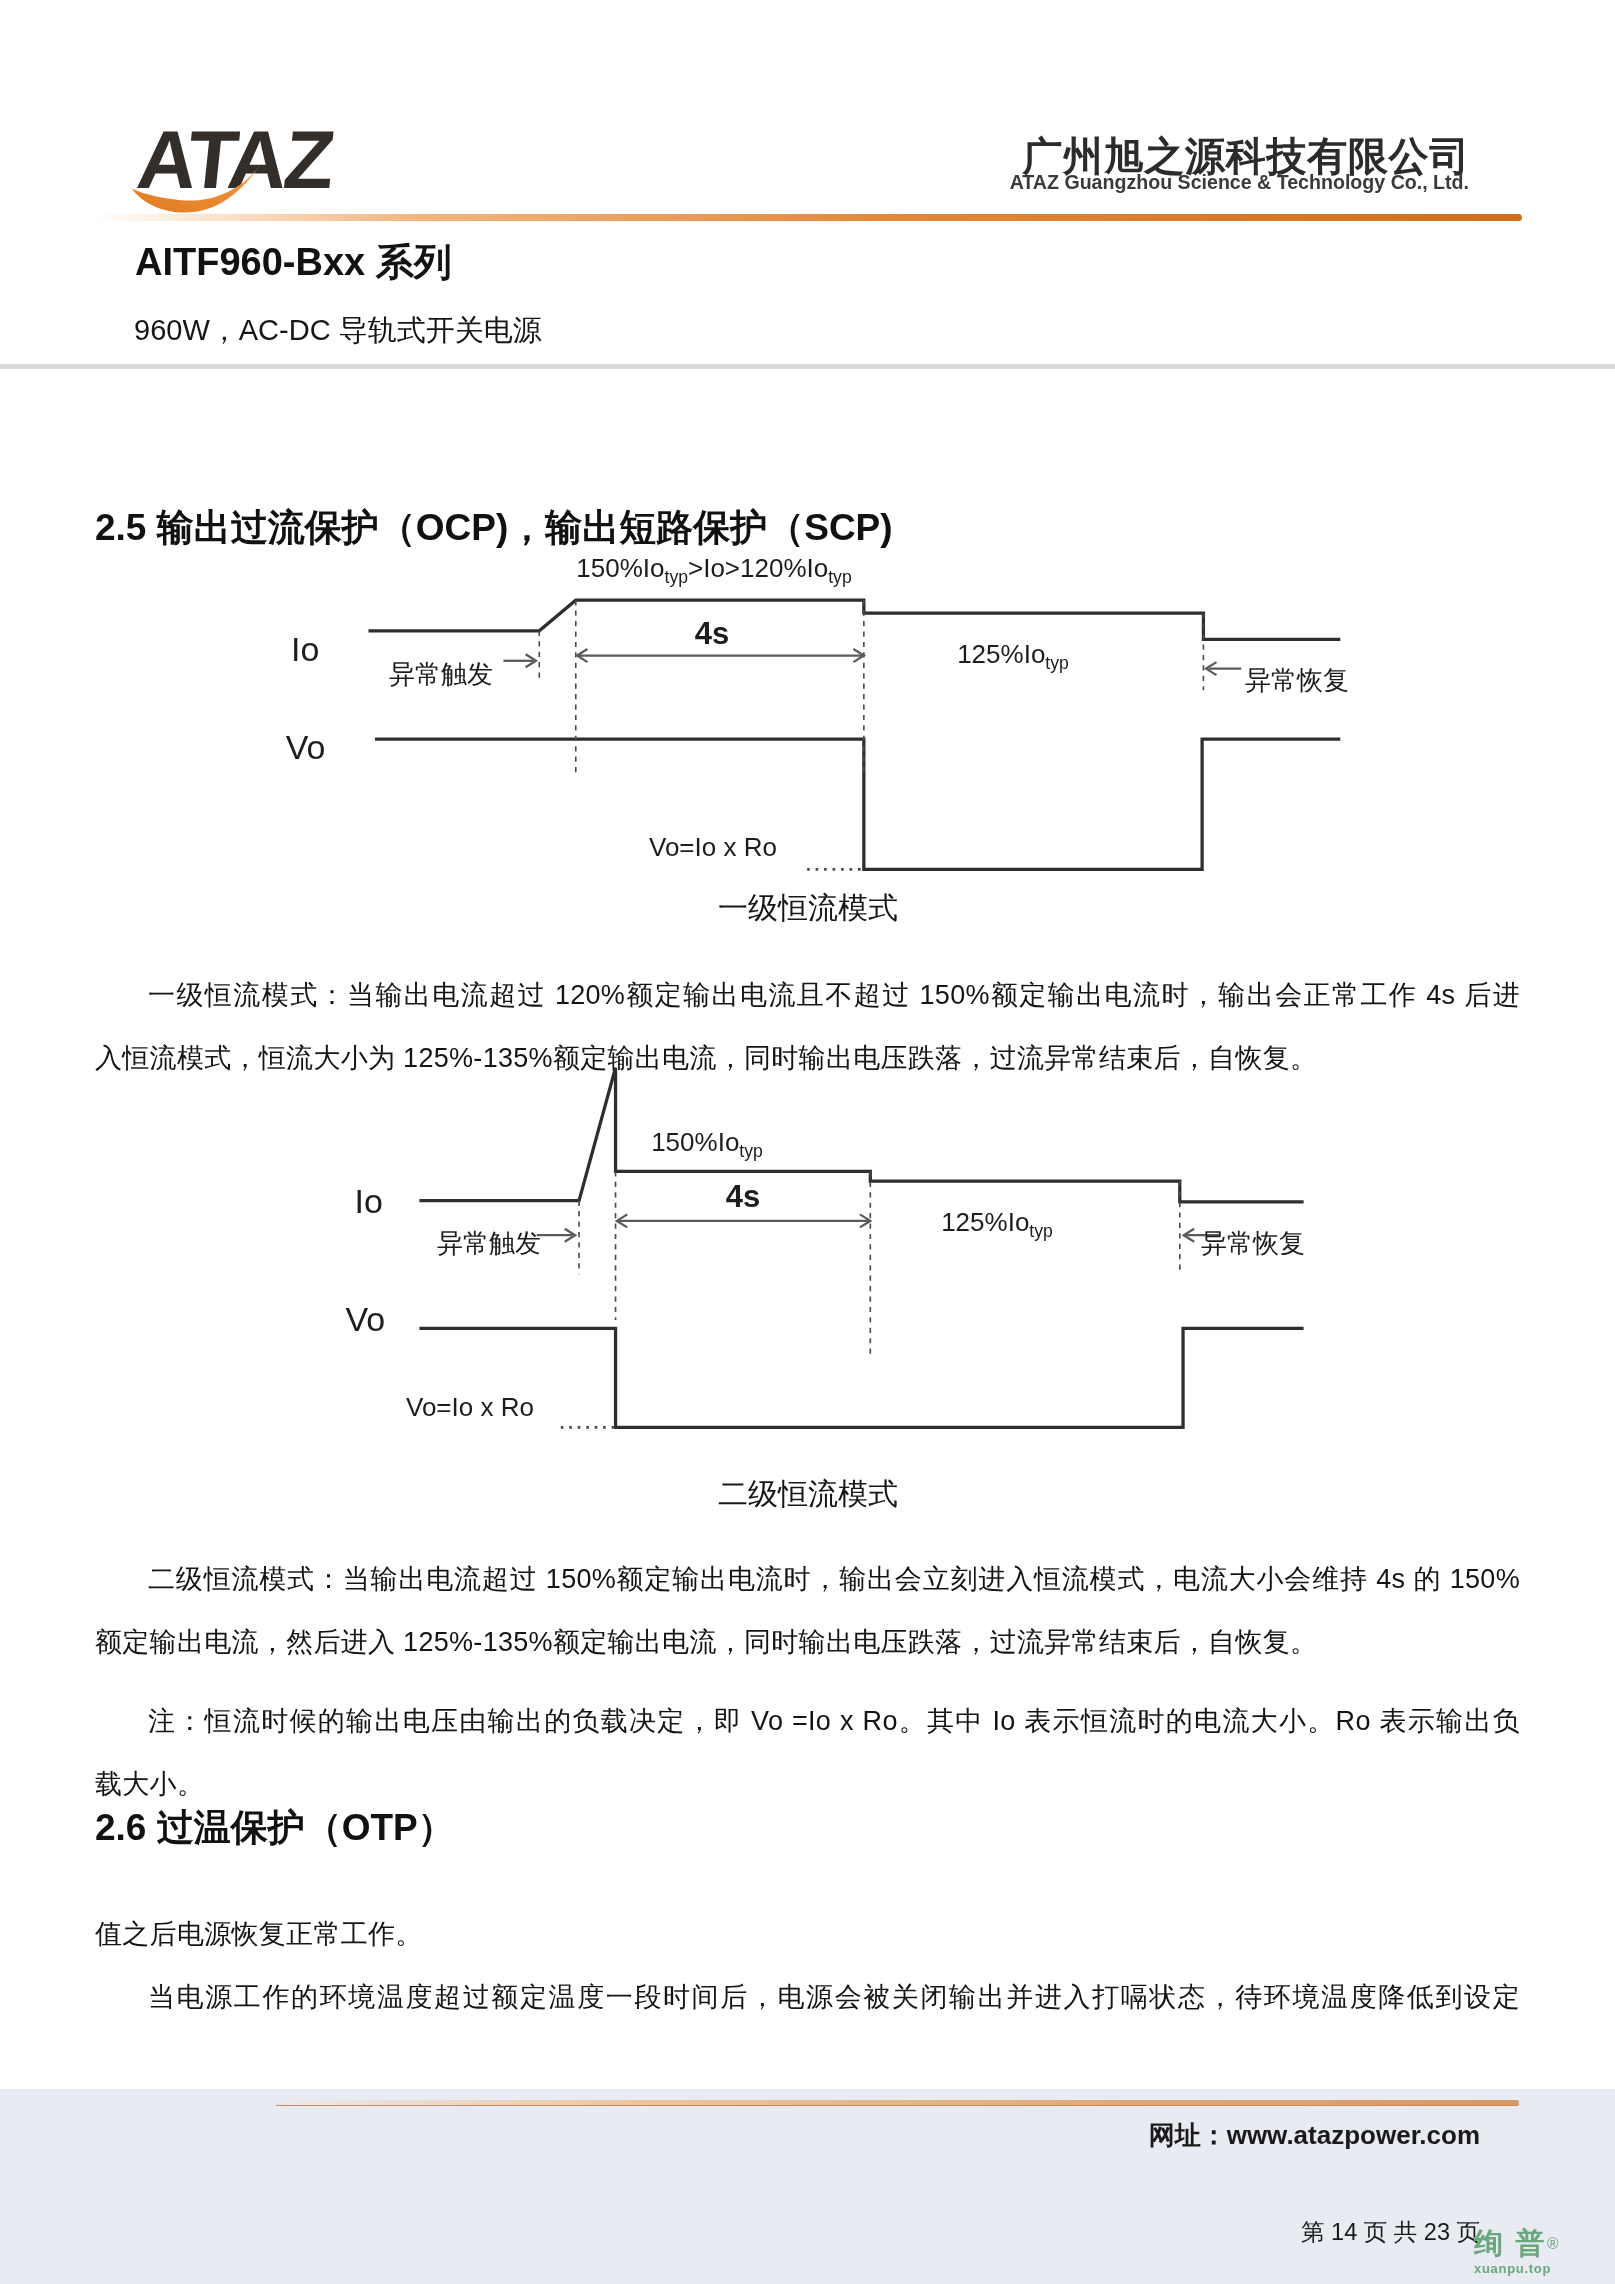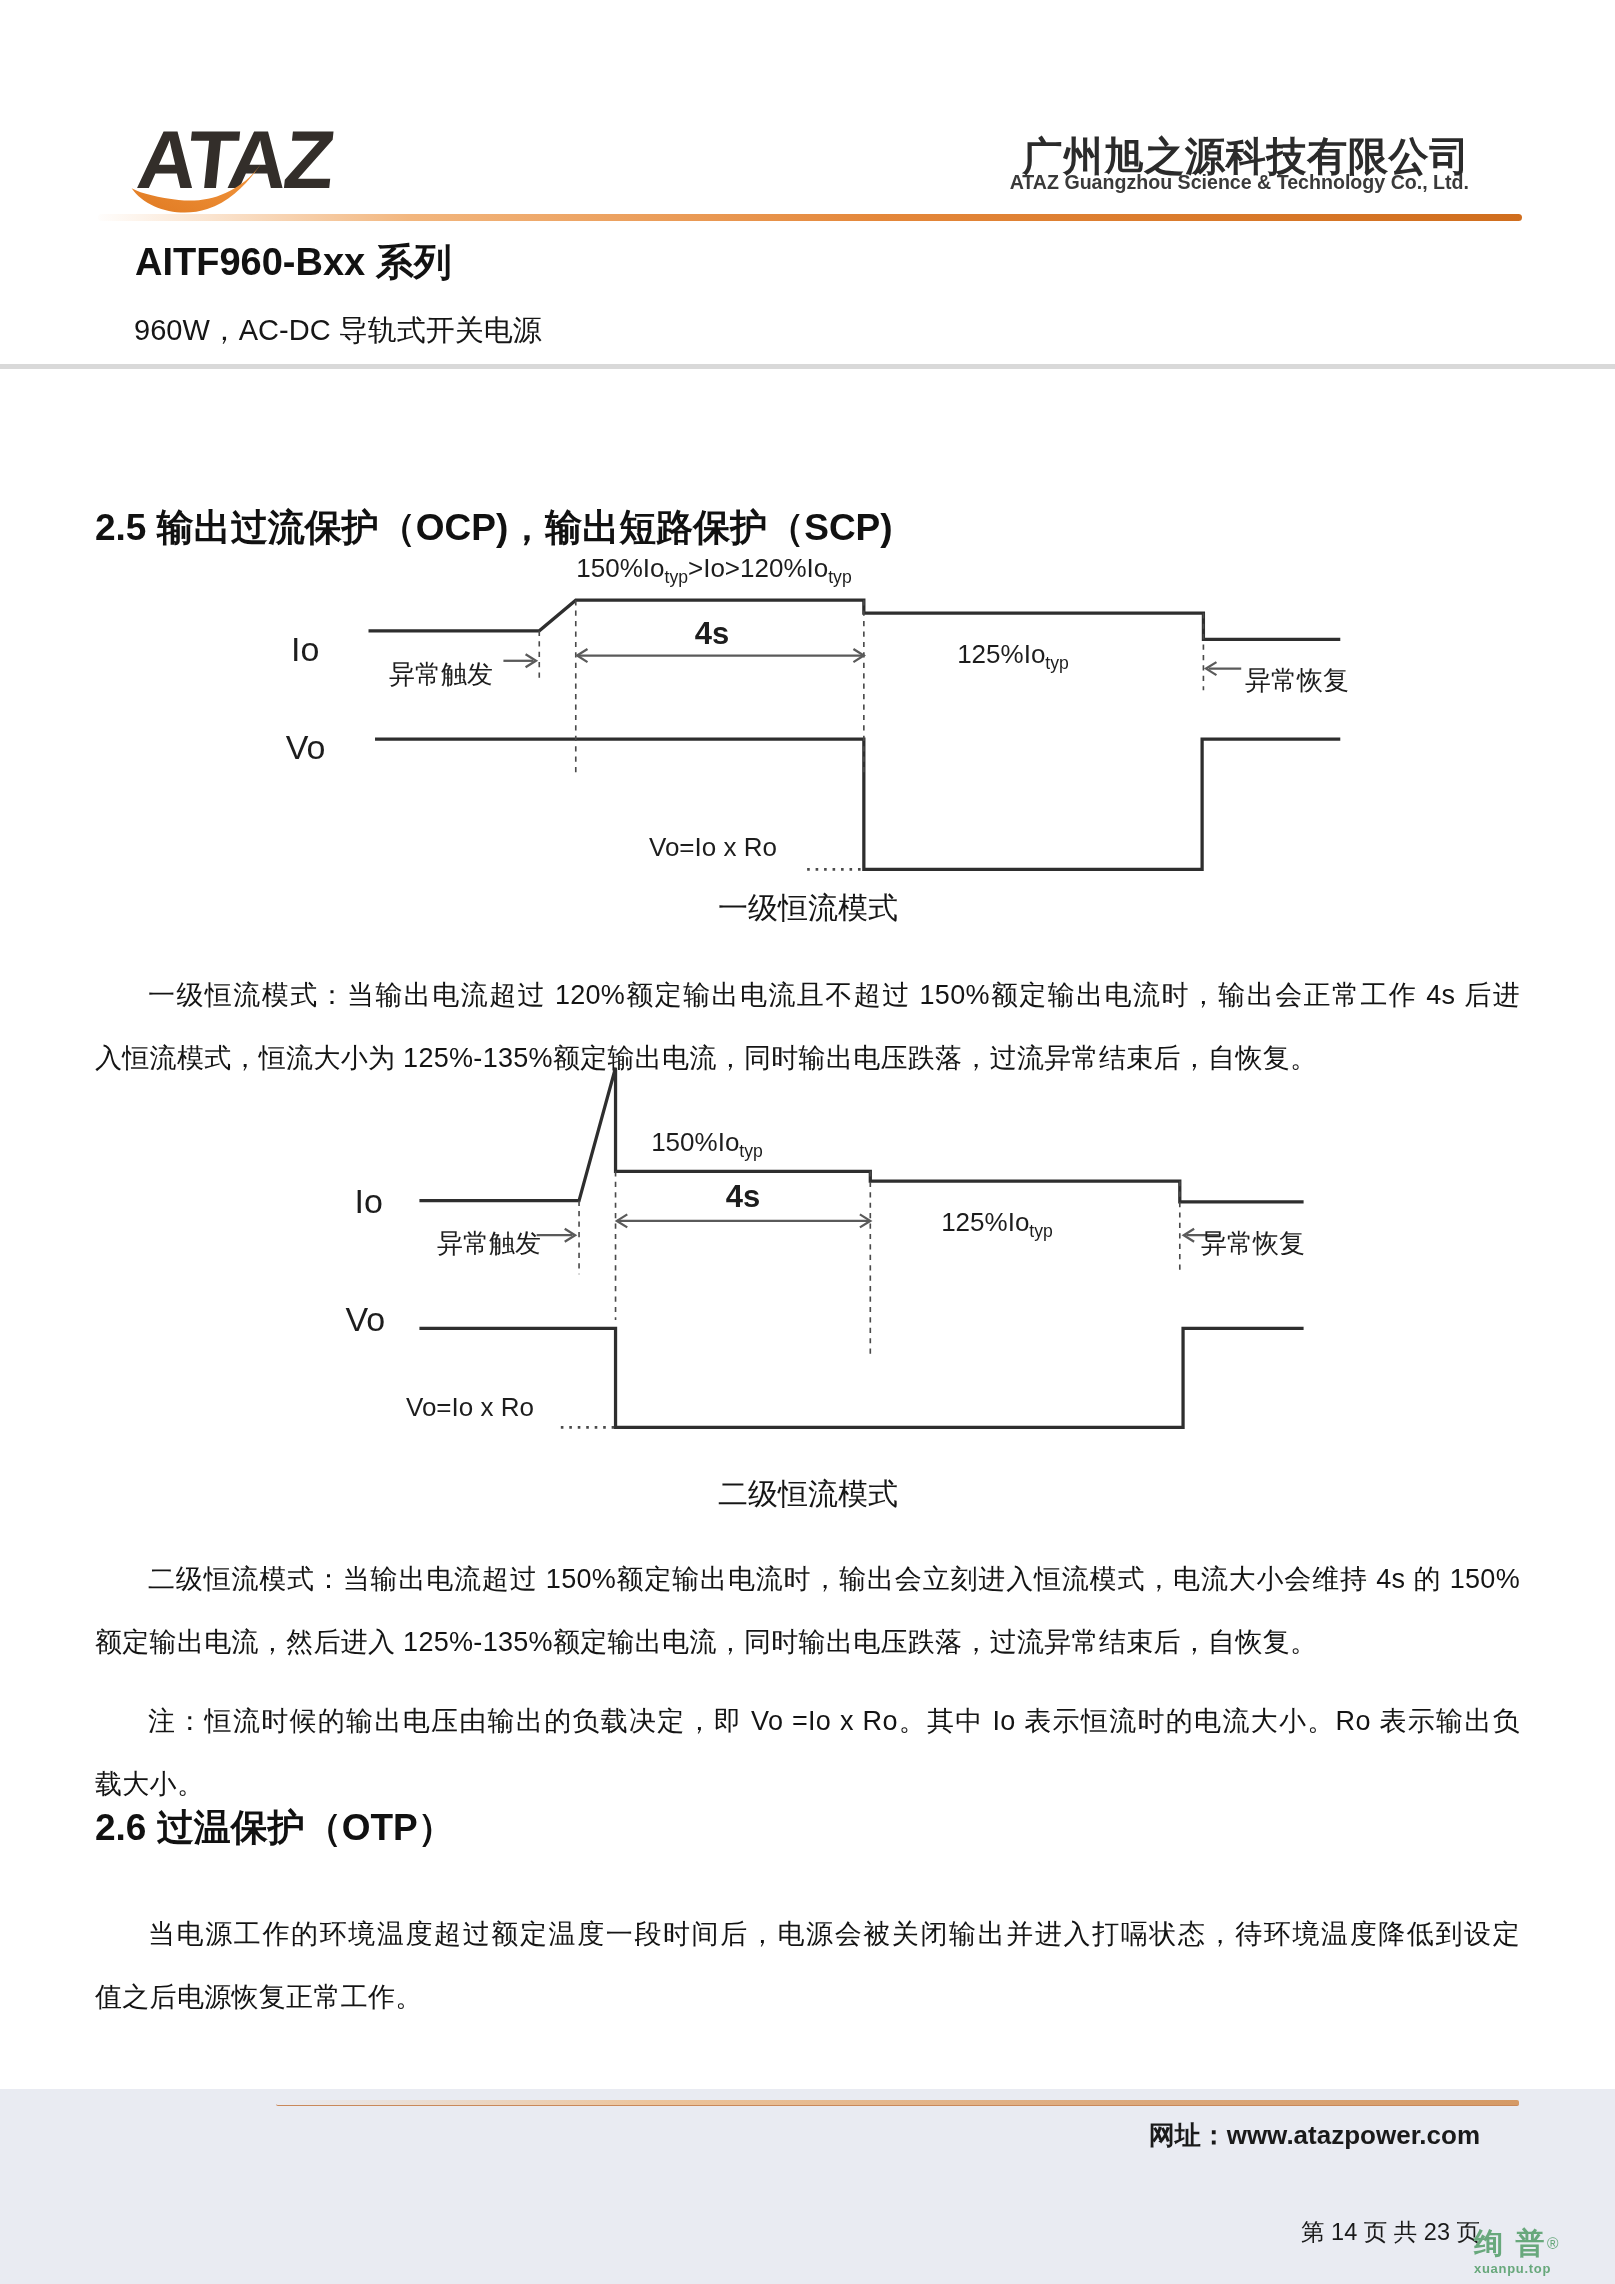--- a/index.html
+++ b/index.html
@@ -195,22 +195,22 @@
   </p>
 
   <p class="para pnote">
     <span class="ln ind just">注：恒流时候的输出电压由输出的负载决定，即 Vo =Io x Ro。其中 Io 表示恒流时的电流大小。Ro 表示输出负</span>
     <span class="ln">载大小。</span>
   </p>
 
   <h2 class="sec-heading h-otp">2.6 过温保护（OTP）</h2>
 
   <p class="para p3">
+    <span class="ln">值之后电源恢复正常工作。</span>
     <span class="ln ind just">当电源工作的环境温度超过额定温度一段时间后，电源会被关闭输出并进入打嗝状态，待环境温度降低到设定</span>
-    <span class="ln">值之后电源恢复正常工作。</span>
   </p>
 
   <div class="footer-band"></div>
   <div class="footer-rule"></div>
   <div class="site-url">网址：www.atazpower.com</div>
   <div class="page-info">第 14 页 共 23 页</div>
   <div class="watermark">
     <div>
       <span class="wm-cn">绚 普</span><span class="wm-reg">®</span>
     </div>

